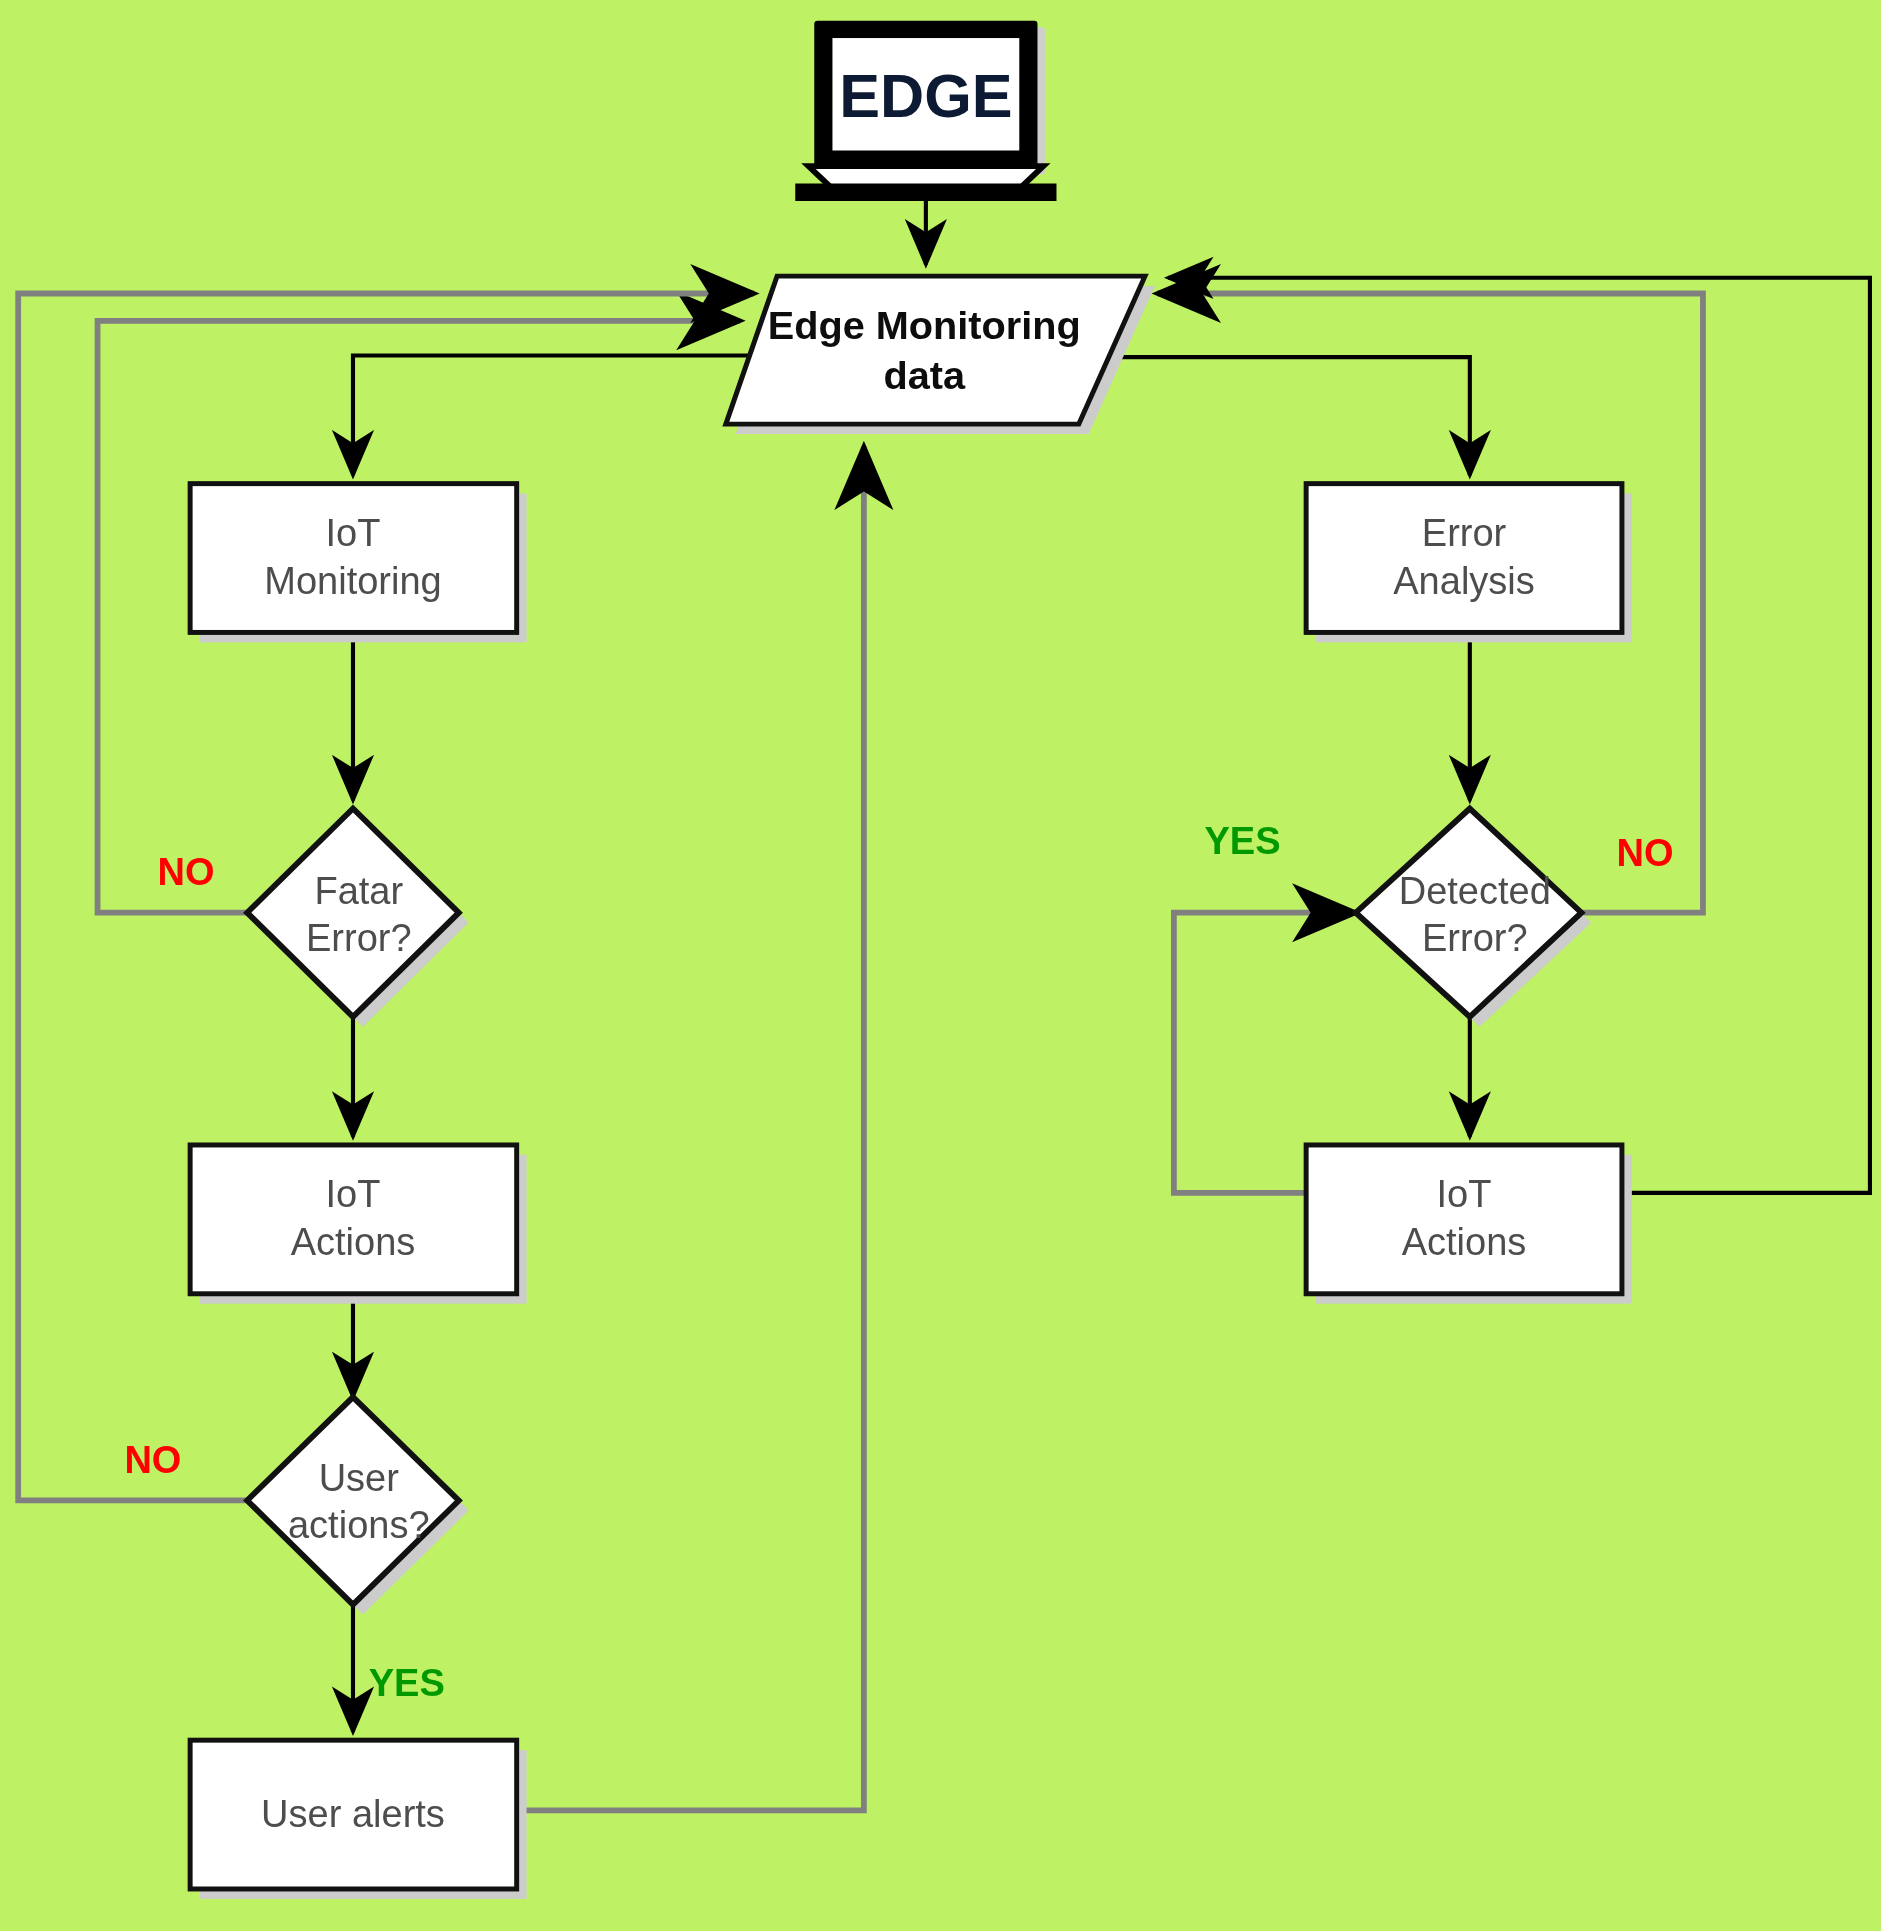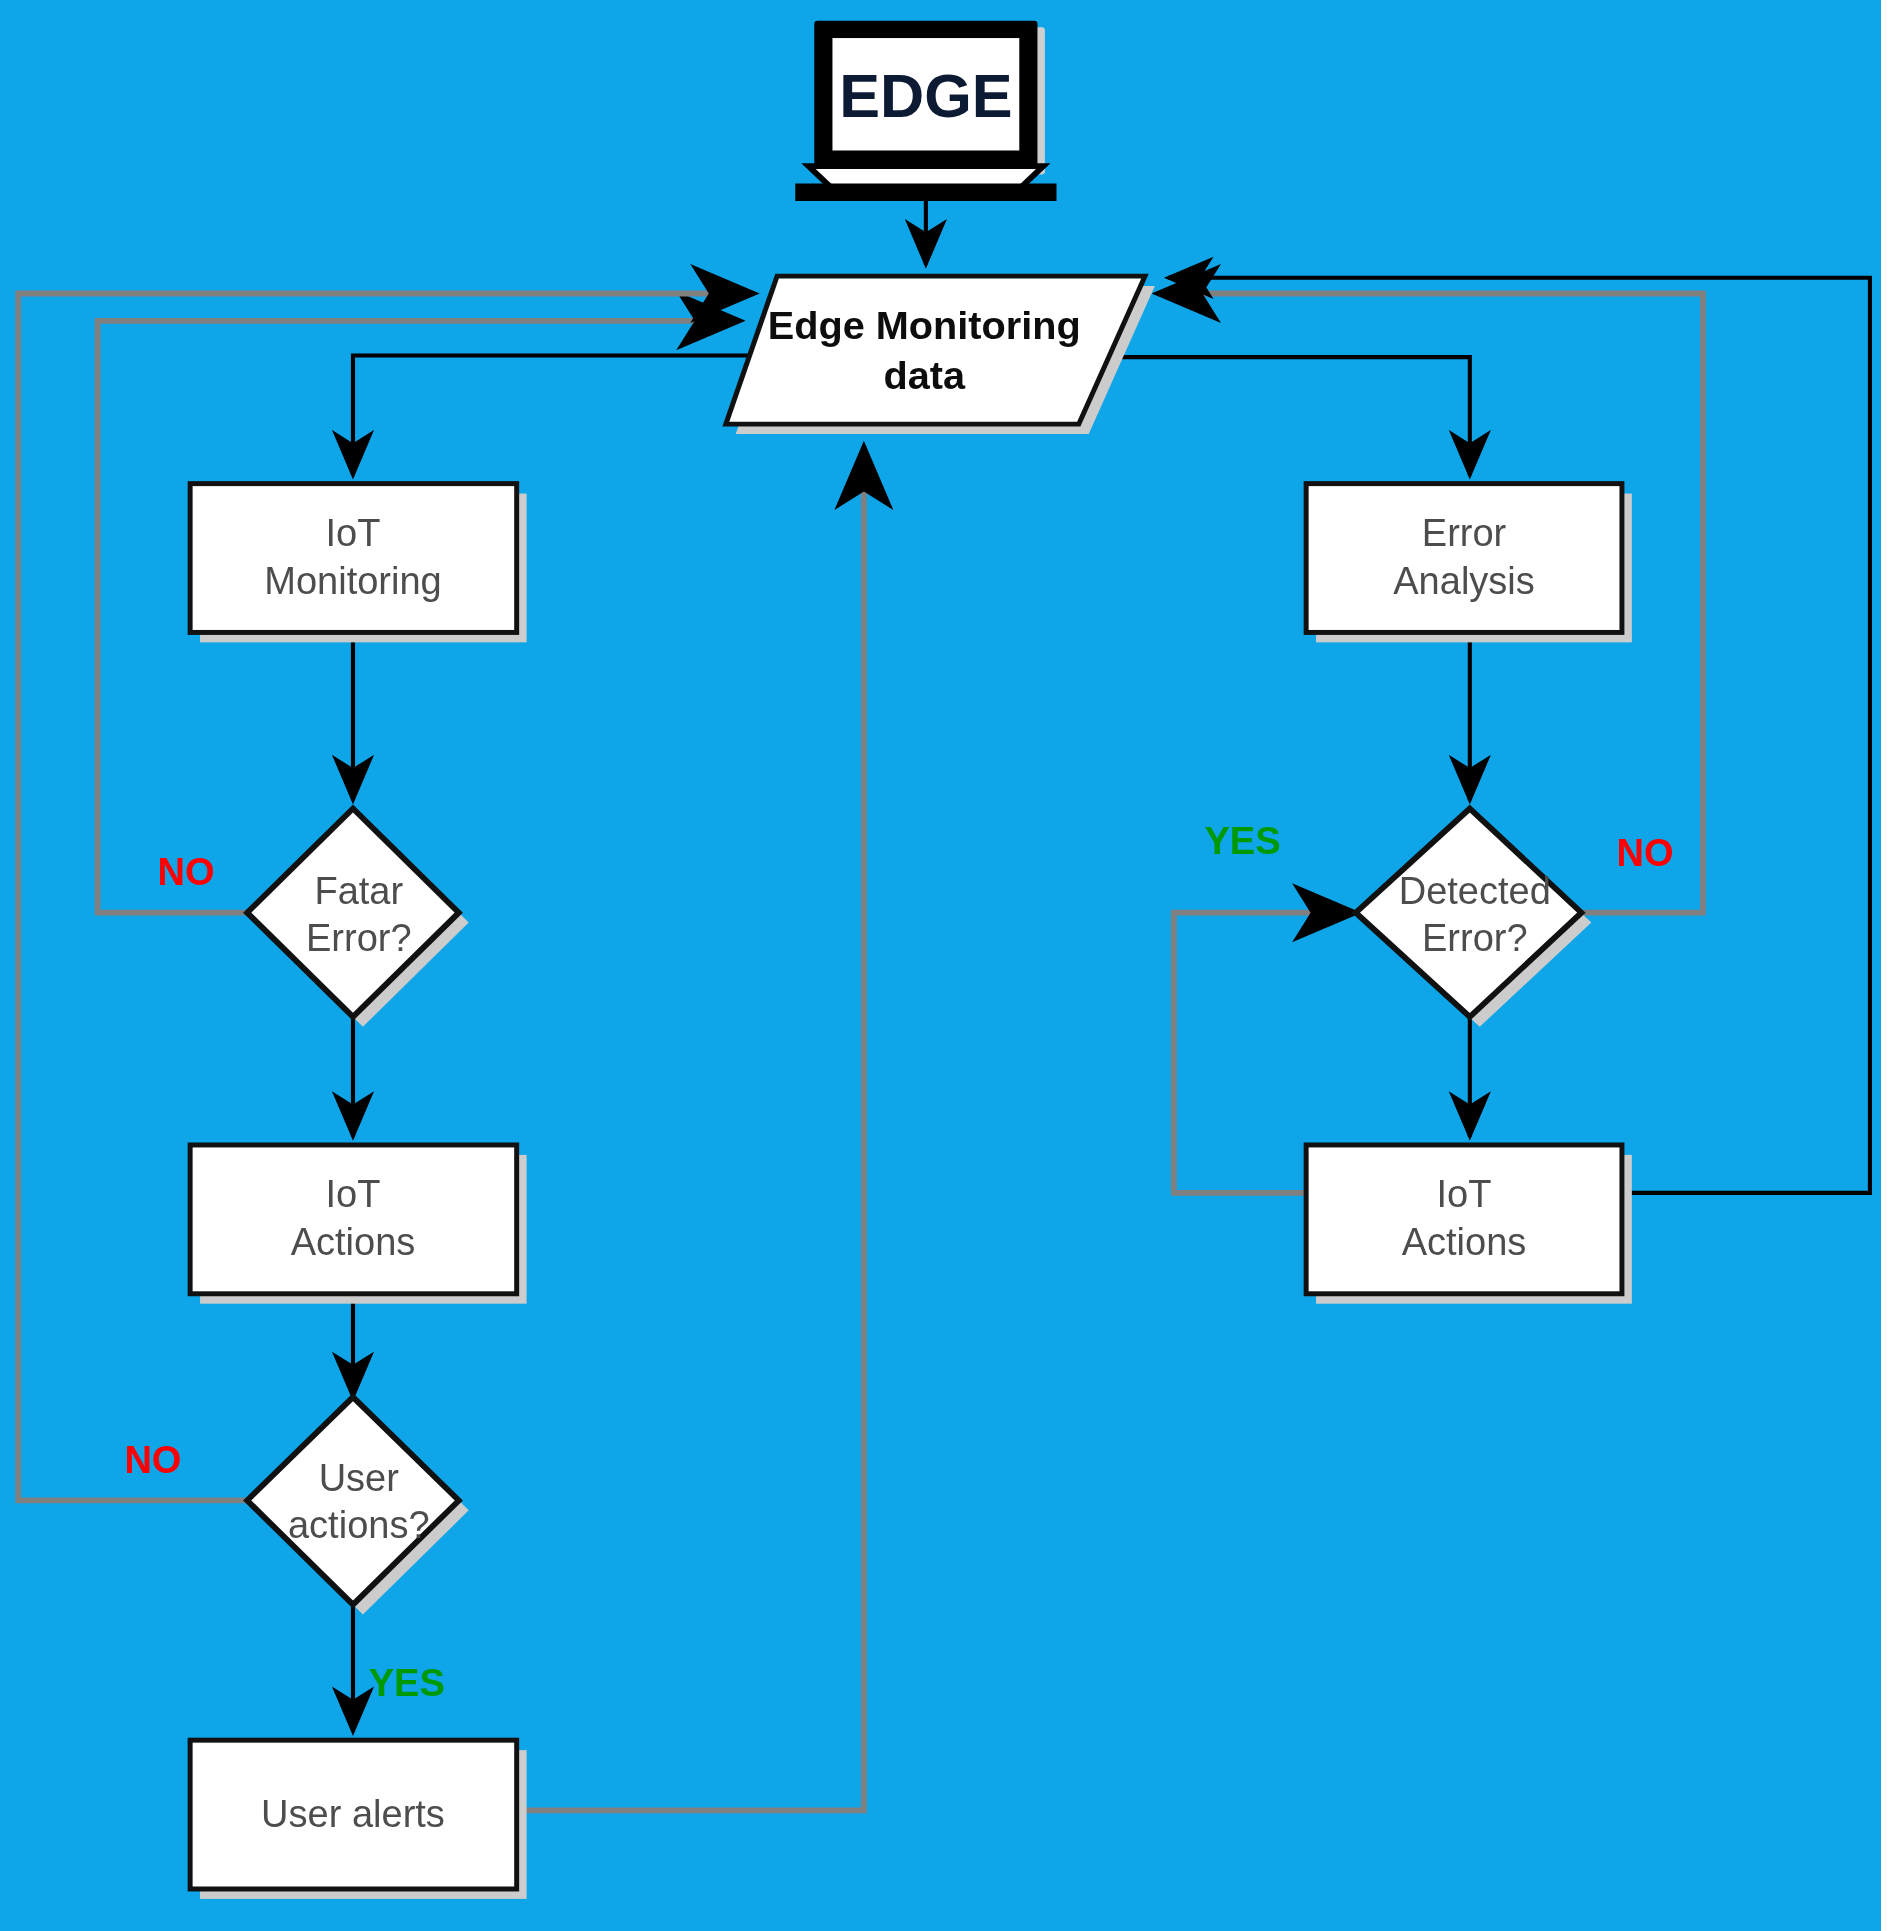--- a/index.html
+++ b/index.html
@@ -1,17 +1,17 @@
 <!DOCTYPE html>
 <html style="font-size:13.2px"><head>
 <meta charset="utf-8">
 <style>
   html,body{margin:0;padding:0;background:#ffffff;}
   body{font-family:"Liberation Sans", sans-serif;}
-  #stage{position:relative;width:1881px;height:1932px;background:#0ea5e9;overflow:hidden;}
+  #stage{position:relative;width:1881px;height:1932px;background:#bef264;overflow:hidden;}
   svg{display:block;}
   .nodelabel{font-family:"Liberation Sans", sans-serif;fill:#4d4d4d;font-size:46px;text-anchor:middle;}
   .nodelabel-bold{font-family:"Liberation Sans", sans-serif;fill:#0d0d0d;font-size:48px;font-weight:bold;text-anchor:middle;}
   .edgelabel-no{font-family:"Liberation Sans", sans-serif;fill:#ff0000;font-size:46px;font-weight:bold;text-anchor:middle;}
   .edgelabel-yes{font-family:"Liberation Sans", sans-serif;fill:#009900;font-size:46px;font-weight:bold;text-anchor:middle;}
   .screenlabel{font-family:"Liberation Sans", sans-serif;fill:#0d1a33;font-size:74px;font-weight:bold;text-anchor:middle;}
 </style>
 </head>
 <body>
 

